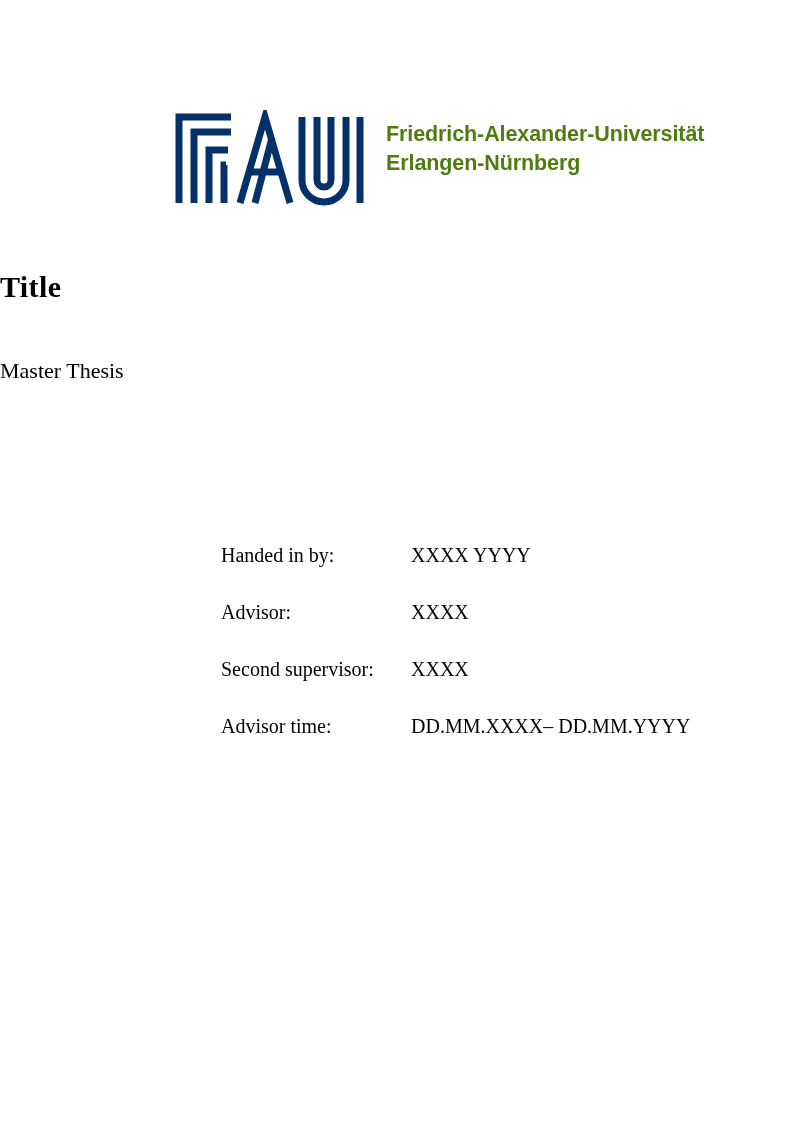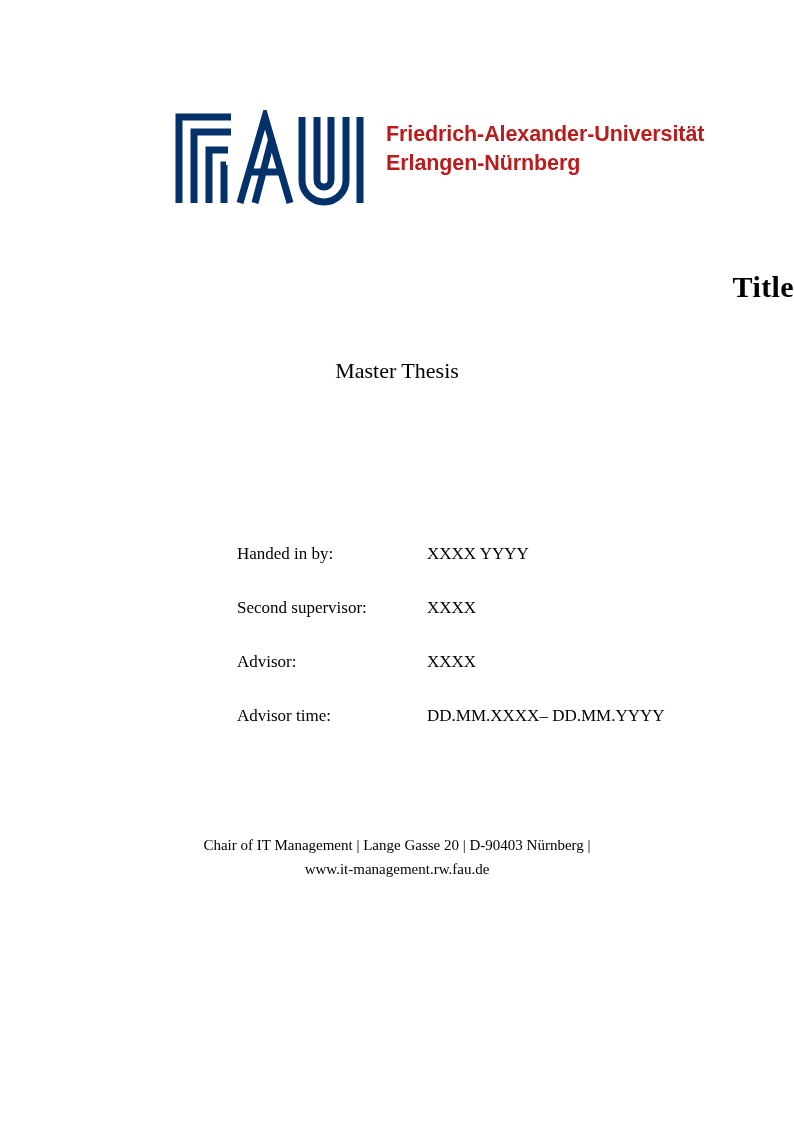--- a/index.html
+++ b/index.html
@@ -32,54 +32,54 @@
   .fau-mark {
     width: 200px;
     height: 100px;
     display: block;
   }
   .logo-text {
     margin-left: 18px;
     margin-top: 10px;
     font-family: "Liberation Sans", sans-serif;
     font-weight: bold;
-    color: #b91c1c;
+    color: #4d7c0f;
     font-size: 21.5px;
     line-height: 1.33;
     letter-spacing: -0.1px;
     white-space: nowrap;
   }
 
   
   .title {
     position: absolute;
     left: 0;
     right: 0;
     top: 270px;
-    text-align: right;
+    text-align: left;
     font-size: 30px;
     font-weight: bold;
     letter-spacing: 0.4px;
   }
   .subtitle {
     position: absolute;
     left: 0;
     right: 0;
     top: 358px;
-    text-align: center;
+    text-align: left;
     font-size: 22px;
   }
 
   
   .meta {
     position: absolute;
-    left: 237px;
+    left: 221px;
     top: 544px;
     border-collapse: collapse;
-    font-size: 17px;
+    font-size: 20px;
   }
   .meta td {
     padding: 0 0 34px 0;
     vertical-align: top;
     white-space: nowrap;
   }
   .meta td.label {
     padding-right: 18px;
     width: 172px;
   }
@@ -127,32 +127,28 @@
   <div class="title">Title</div>
   <div class="subtitle">Master Thesis</div>
 
   <table class="meta">
     <tbody>
       <tr>
         <td class="label">Handed in by:</td>
         <td class="value">XXXX YYYY</td>
       </tr>
       <tr>
-        <td class="label">Second supervisor:</td>
+        <td class="label">Advisor:</td>
         <td class="value">XXXX</td>
       </tr>
       <tr>
-        <td class="label">Advisor:</td>
+        <td class="label">Second supervisor:</td>
         <td class="value">XXXX</td>
       </tr>
       <tr>
         <td class="label">Advisor time:</td>
         <td class="value">DD.MM.XXXX– DD.MM.YYYY</td>
       </tr>
     </tbody>
   </table>
 
-  <div class="footer">
-    <div>Chair of IT Management | Lange Gasse 20 | D-90403 Nürnberg |</div>
-    <div>www.it-management.rw.fau.de</div>
-  </div>
 
 </div>
 
 </body></html>

